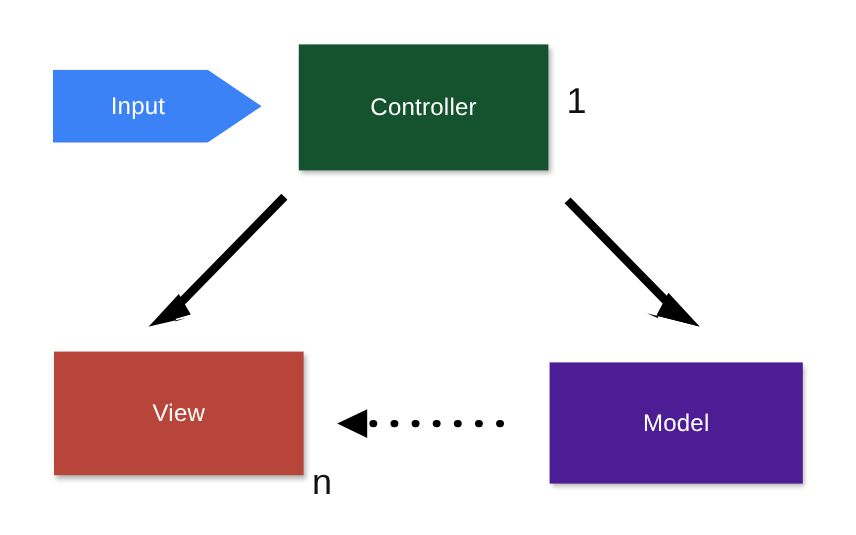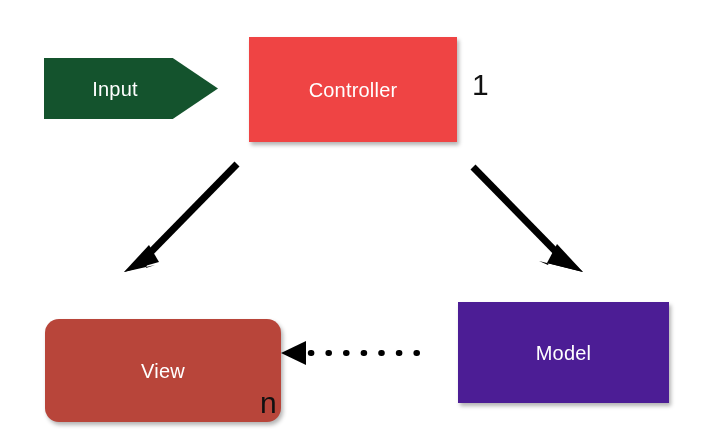--- a/index.html
+++ b/index.html
@@ -39,49 +39,48 @@
     user-select: none;
     white-space: nowrap;
   }
 
   
   #node-input {
     left: 44px;
     top: 58px;
     width: 174px;
     height: 61px;
-    background: #14532d;
+    background: #3b82f6;
     -webkit-clip-path: polygon(0 0, 74% 0, 100% 50%, 74% 100%, 0 100%);
     clip-path: polygon(0 0, 74% 0, 100% 50%, 74% 100%, 0 100%);
     filter: drop-shadow(2px 3px 2px rgba(0,0,0,0.28));
     align-items: center;
   }
   #node-input .node-label {
     margin-right: 32px;
   }
 
   
   #node-controller {
     left: 249px;
     top: 37px;
     width: 208px;
     height: 105px;
-    background: #ef4444;
+    background: #14532d;
     box-shadow: 2px 3px 4px rgba(0,0,0,0.30);
   }
 
   
   #node-view {
     left: 45px;
-    top: 319px;
-    width: 236px;
+    top: 293px;
+    width: 208px;
     height: 103px;
     background: #B8453A;
     box-shadow: 2px 3px 4px rgba(0,0,0,0.30);
-    border-radius: 14px;
   }
 
   
   #node-model {
     left: 458px;
     top: 302px;
     width: 211px;
     height: 101px;
     background: #4c1d95;
     box-shadow: 2px 3px 4px rgba(0,0,0,0.30);

